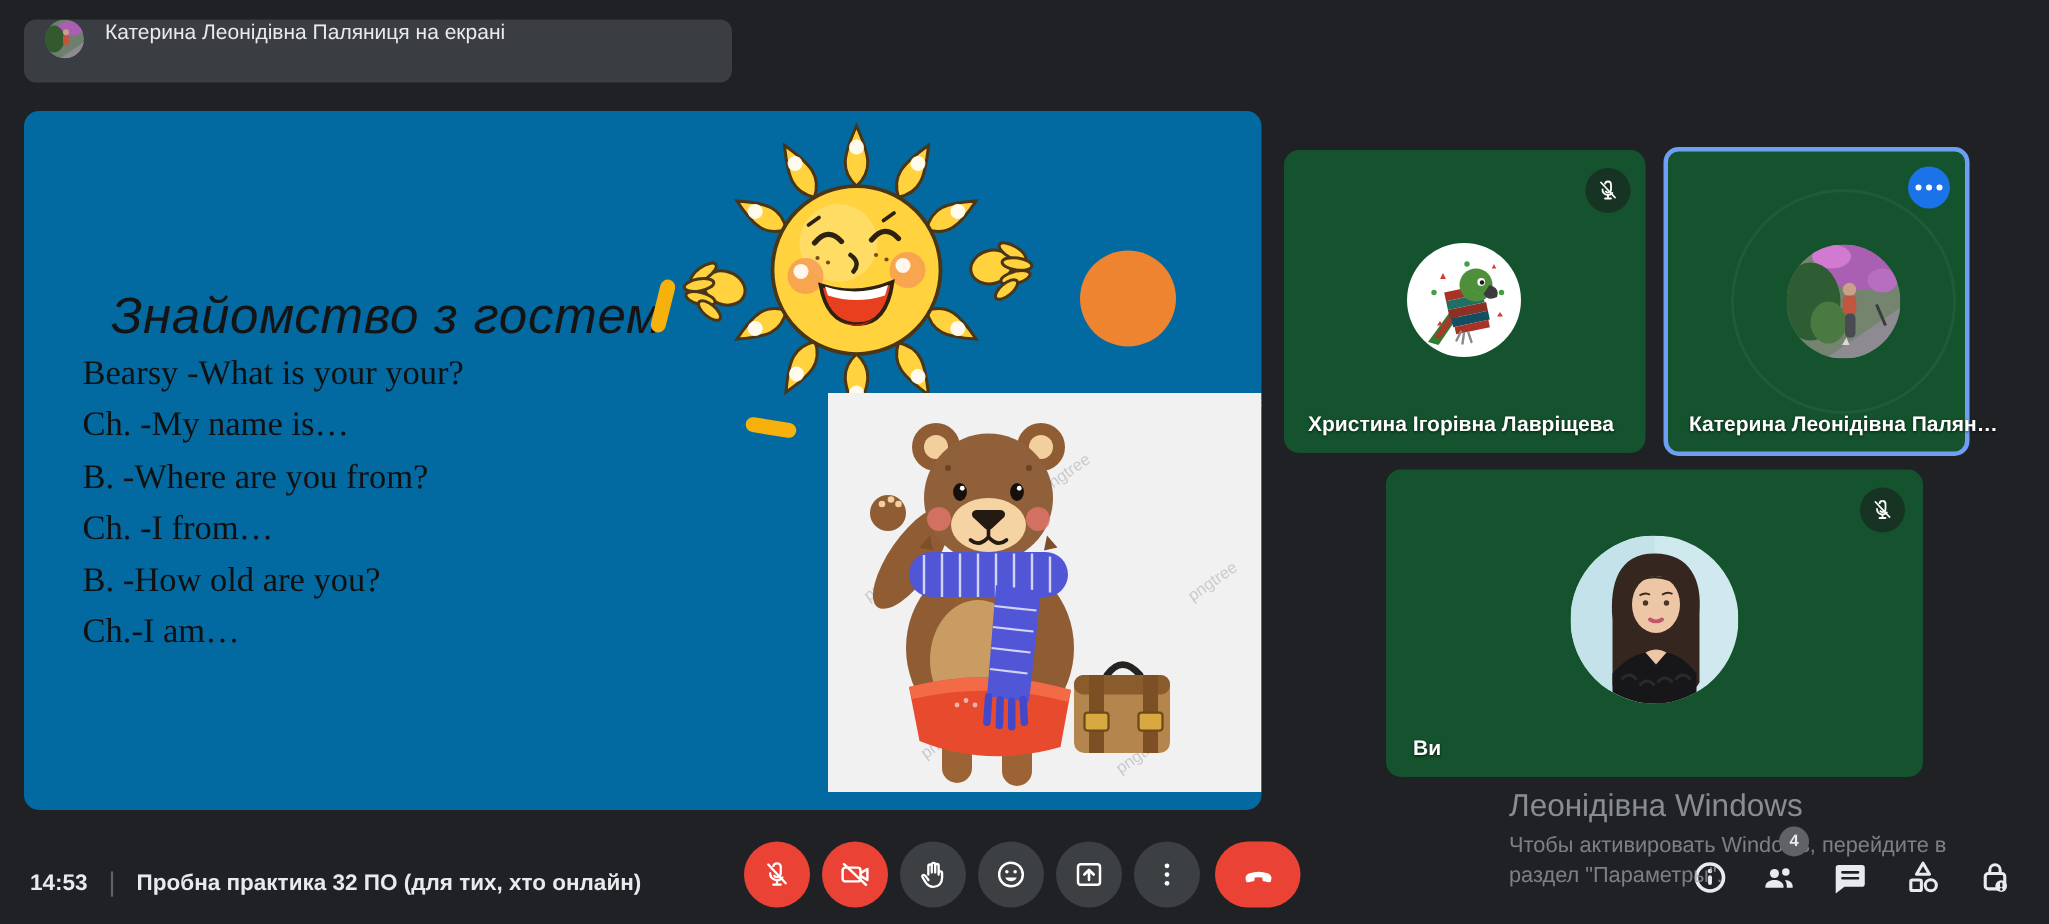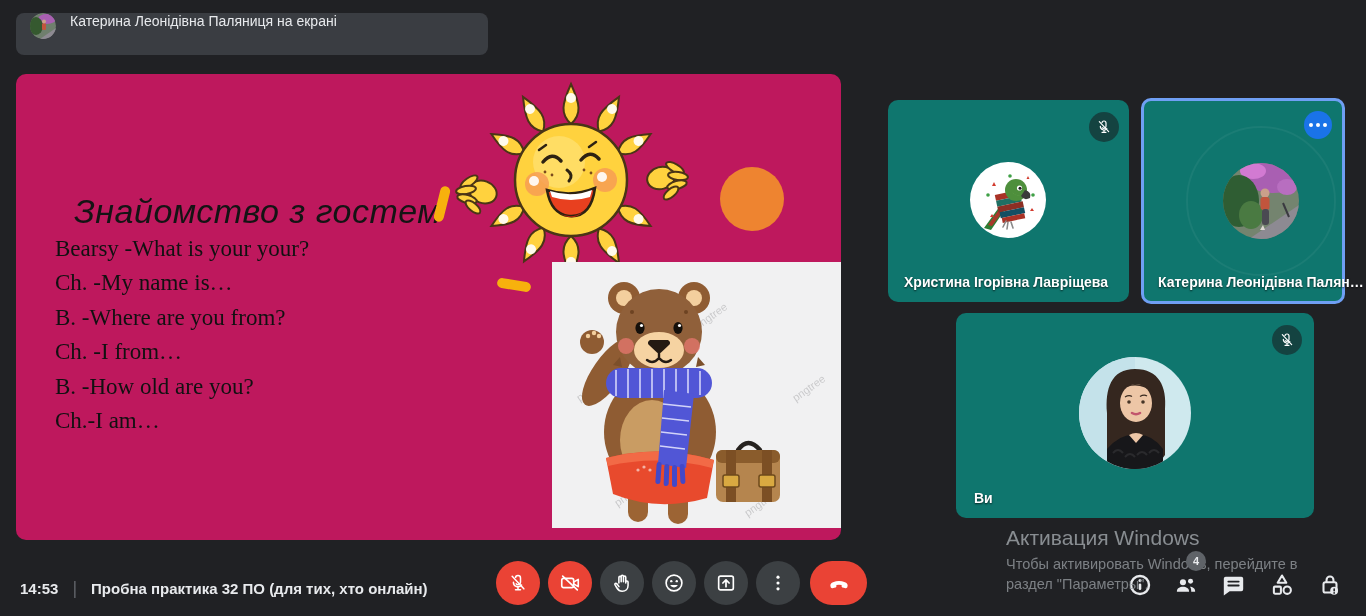--- a/index.html
+++ b/index.html
@@ -9,35 +9,35 @@
 
   
   #share-banner { left:16px; top:13px; width:472px; height:42px; background:#3a3d42;
                   border-radius:8px; display:flex; align-items:flex-start; }
   #share-banner .avatar { width:26px; height:26px; border-radius:50%; margin-left:14px;
                           overflow:hidden; flex:0 0 auto; }
   #share-banner .txt { color:#e8eaed; font-size:14px; font-weight:500; margin-left:14px;
                        white-space:nowrap; }
 
   
-  #slide { left:16px; top:74px; width:825px; height:466px; background:#be185d;
+  #slide { left:16px; top:74px; width:825px; height:466px; background:#0369a1;
            border-radius:10px; overflow:hidden; }
   #slide-title { left:58px; top:118px; font-family:"Liberation Sans",sans-serif;
                  font-style:italic; font-size:34px; color:#141414; letter-spacing:.5px; }
   #dialog { left:39px; top:158px; font-family:"Liberation Serif", serif;
             font-size:23px; line-height:34.4px; color:#111; }
   #orange-dot { left:704px; top:93px; width:64px; height:64px; border-radius:50%;
                 background:#ee8430; }
   #bear-panel { left:536px; top:188px; width:289px; height:266px; background:#f1f1f2; }
   .pngwm { position:absolute; color:#9b9b9e; opacity:.45; font-size:11px;
            transform:rotate(-35deg); pointer-events:none; }
   .pngwm.onwhite { color:#c9c9cc; }
 
   
-  .tile { background:#0f766e; border-radius:10px;margin-left:32px; }
+  .tile { background:#14532d; border-radius:10px; }
   .tile .name { position:absolute; left:16px; bottom:12px; color:#fff; font-size:14px;
                 font-weight:600; text-shadow:0 1px 2px rgba(0,0,0,.7); white-space:nowrap; }
   .chip { position:absolute; width:30px; height:30px; border-radius:50%;
           background:rgba(25,26,29,.55); display:flex; align-items:center; justify-content:center; }
   #tile-katerina { border:3px solid #6f9ff4; }
   .avatar-circ { position:absolute; border-radius:50%; overflow:hidden; }
   #ring2 { left:42px; top:25px; width:150px; height:150px; border-radius:50%;
            border:2px solid rgba(255,255,255,.05); }
   #dots-chip { position:absolute; right:10px; top:10px; width:28px; height:28px;
                border-radius:50%; background:#1a73e8; display:flex; align-items:center;
@@ -334,21 +334,21 @@
       <path d="M50 78 L57 86 L64 78 Q57 74 50 78 Z" fill="#edc6a6"></path>
       <g stroke="#2c2c30" stroke-width="2" fill="none" opacity=".9">
         <path d="M34 96 q5 -6 10 0 M46 100 q5 -6 10 0 M58 98 q5 -6 10 0 M70 96 q5 -6 10 0"></path>
       </g>
     </svg>
   </div>
   <div class="name" style="left:18px; bottom:12px;">Ви</div>
 </div>
 
 <div class="abs" id="winwm">
-  <div class="t1">Активация Windows</div>
+  <div class="t1">Леонідівна Windows</div>
   <div class="t2">
     <div>Чтобы активировать Windows, перейдите в</div>
     <div>раздел "Параметры".</div>
   </div>
 </div>
 
 <div class="abs" id="bottombar">
   <div id="meet-info">
     <span>14:53</span>
     <span class="sep">|</span>

